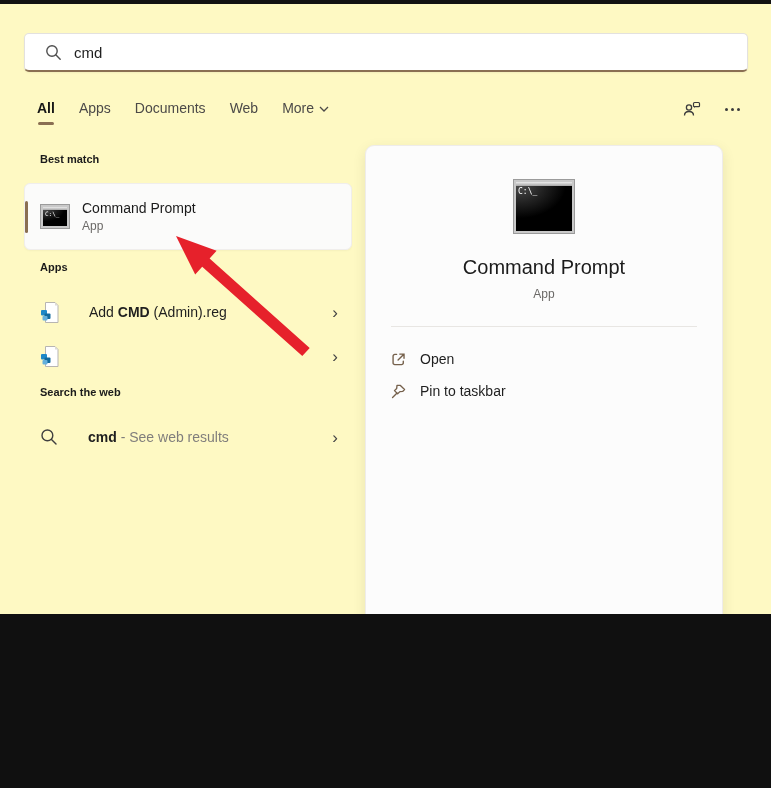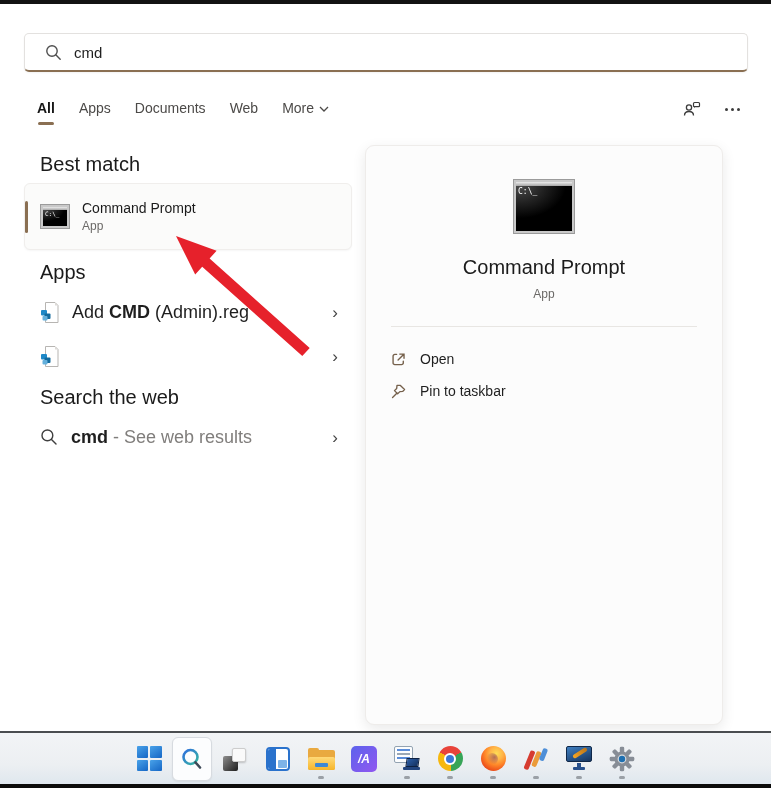--- a/index.html
+++ b/index.html
@@ -3,21 +3,21 @@
 <meta charset="utf-8">
 <style>
   :root{
     --accent:#8a6f52;
     --arrow:#e6212b;
     --action-icon:#75604b;
   }
   *{margin:0;padding:0;box-sizing:border-box;}
   html,body{width:771px;height:788px;}
   body{font-family:"Liberation Sans","DejaVu Sans",sans-serif;background:#101010;}
-  #stage{position:relative;width:771px;height:788px;background:#ffffff;overflow:hidden;}
+  #stage{position:relative;width:771px;height:614px;background:#fef9c3;overflow:hidden;}
 
   
   .edge-top{position:absolute;left:0;top:0;width:771px;height:4px;background:#121212;}
   .edge-bottom{position:absolute;left:0;top:784px;width:771px;height:4px;background:#0b0b0b;}
   .taskbar-divider{position:absolute;left:0;top:731px;width:771px;height:2px;background:#4a4d50;}
 
   
   .searchbox{position:absolute;left:24px;top:33px;width:724px;height:39px;background:#fff;
     border:1px solid #e3e1df;border-bottom:2px solid var(--accent);border-radius:5px;
     display:flex;align-items:center;padding:0 14px;box-shadow:0 1px 2px rgba(0,0,0,.05);}
@@ -32,21 +32,21 @@
   .tab.selected::after{content:"";position:absolute;left:1px;right:1px;bottom:-9px;height:3px;
     border-radius:2px;background:var(--accent);}
   .tab .chev{display:inline-flex;margin-top:2px;}
 
   .header-right{position:absolute;right:26px;top:96px;display:flex;gap:14px;align-items:center;}
   .hbtn{width:26px;height:26px;display:flex;align-items:center;justify-content:center;}
   .dots{display:flex;gap:3px;}
   .dots i{width:3px;height:3px;border-radius:50%;background:#3c3c3c;}
 
   
-  .sec-h{position:absolute;left:40px;font-size:20px;font-weight:400;color:#1b1b1b;}
+  .sec-h{position:absolute;left:40px;font-size:11px;font-weight:700;color:#1b1b1b;}
 
   
   .bm-card{position:absolute;left:24px;top:183px;width:328px;height:67px;background:#fbfbfa;
     border:1px solid #f0eeec;border-radius:6px;box-shadow:0 1px 2px rgba(0,0,0,.04);
     display:flex;align-items:center;padding-left:15px;}
   .bm-accent{position:absolute;left:0;top:50%;transform:translateY(-50%);width:3px;height:32px;
     border-radius:2px;background:var(--accent);}
   .bm-text{margin-left:12px;}
   .bm-title{font-size:14px;color:#1b1b1b;}
   .bm-sub{font-size:12px;color:#6b6967;margin-top:3px;}
@@ -60,21 +60,21 @@
     font-family:"DejaVu Sans Mono","Liberation Mono",monospace;}
   .cmd-small{width:30px;height:25px;}
   .cmd-small .ctext{font-size:6px;}
   .cmd-big{width:62px;height:55px;}
   .cmd-big .bar{height:4px;}
   .cmd-big .ctext{font-size:8px;top:1px;}
 
   
   .row{position:absolute;left:24px;width:328px;height:38px;display:flex;align-items:center;
     padding:0 14px 0 16px;border-radius:4px;}
-  .row .txt{margin-left:13px;font-size:18px;color:#1f1f1f;white-space:nowrap;}
+  .row .txt{margin-left:30px;font-size:14px;color:#1f1f1f;white-space:nowrap;}
   .row .txt b{font-weight:700;}
   .row .muted{color:#807e7c;}
   .row .chevron{margin-left:auto;font-size:17px;color:#454545;line-height:1;}
 
   .reg-ic{width:19px;height:23px;flex:0 0 auto;}
   .q-ic{flex:0 0 auto;}
 
   
   .panel{position:absolute;left:365px;top:145px;width:358px;height:580px;background:#fcfcfc;
     border:1px solid #eeecea;border-radius:9px;box-shadow:0 4px 14px rgba(0,0,0,.09);}

